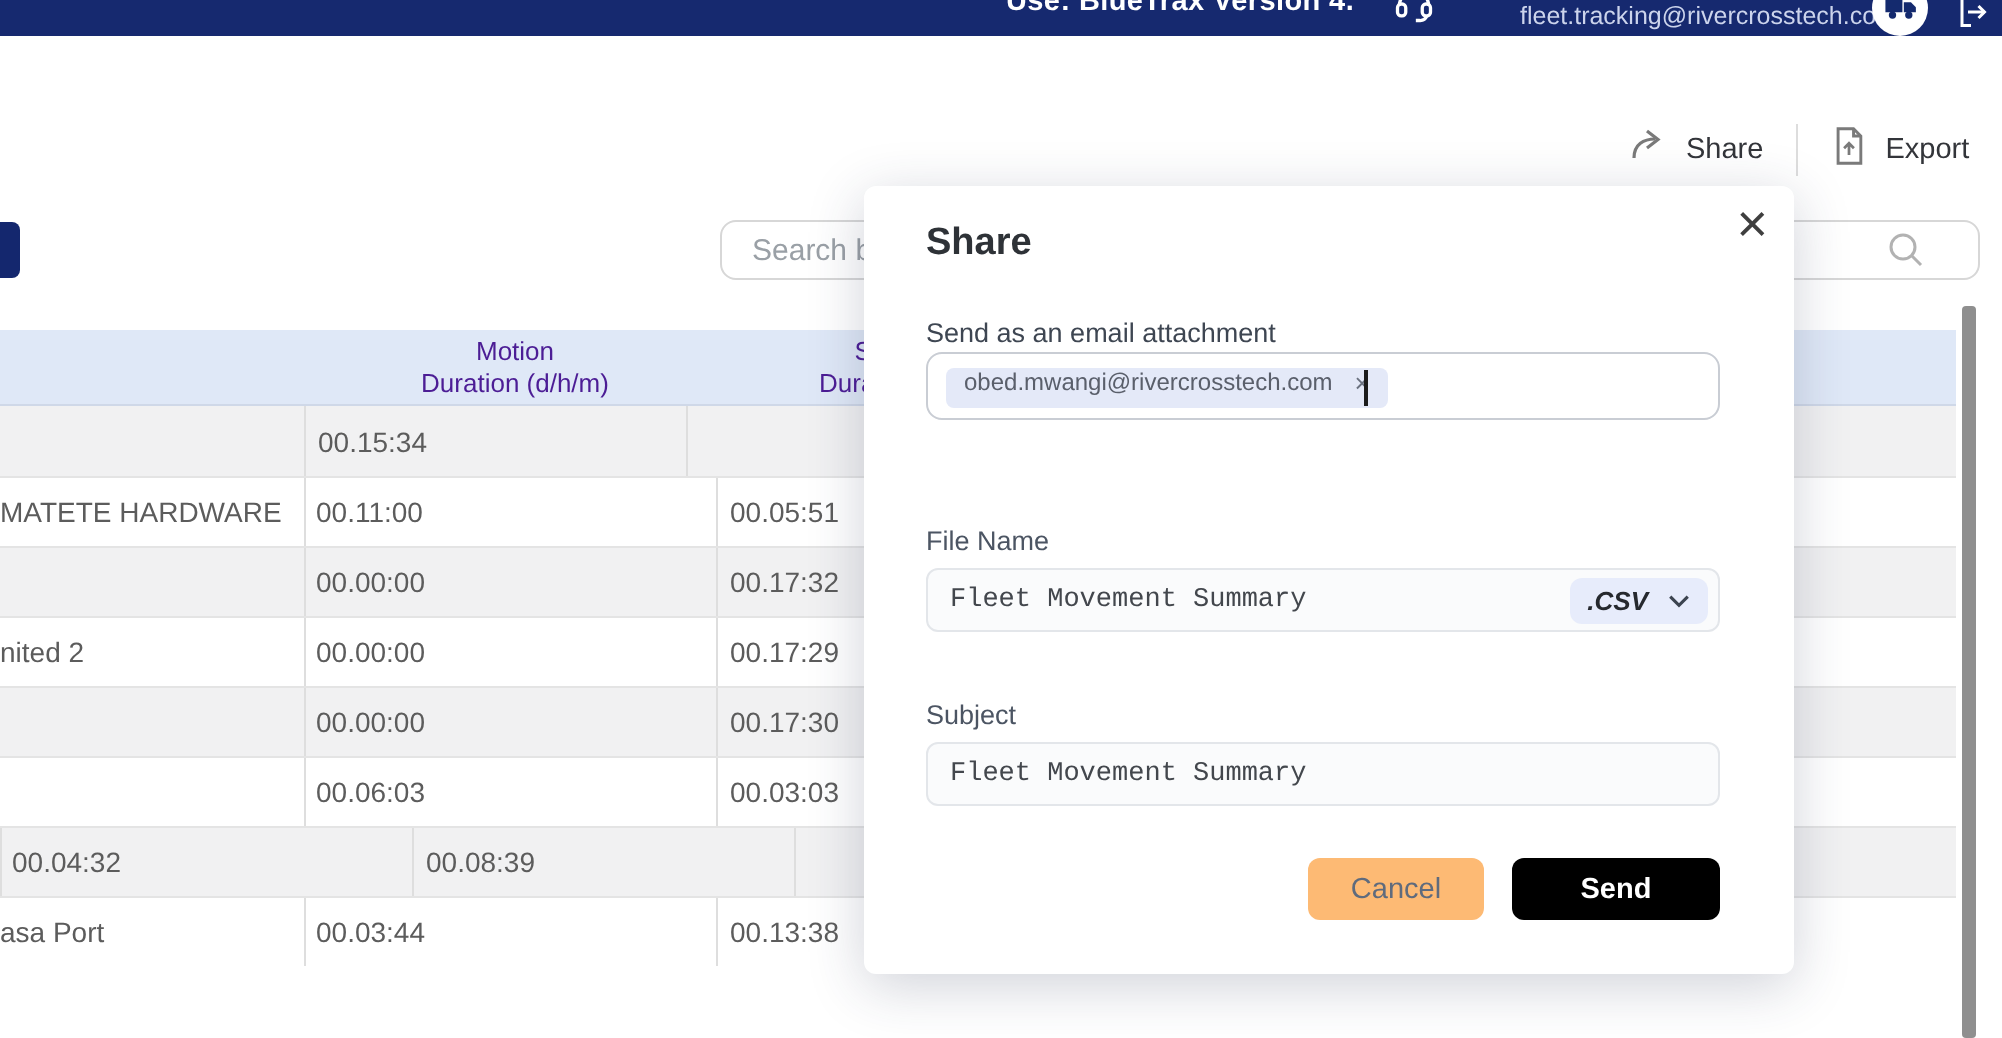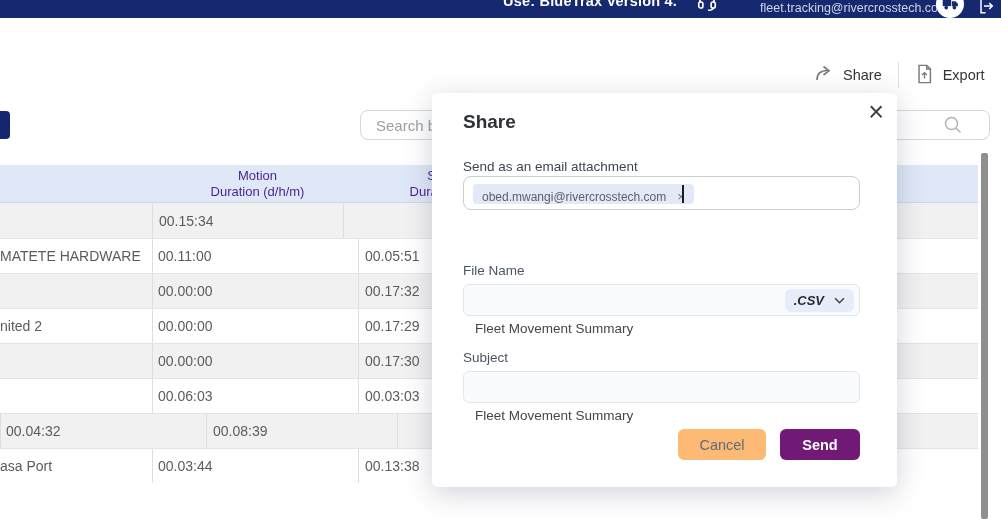--- a/index.html
+++ b/index.html
@@ -56,44 +56,44 @@
   
   .modal { position:absolute; left:432px; top:93px; width:465px; height:394px;
     background:#fff; border-radius:6px; box-shadow:0 6px 28px rgba(40,50,80,.22); z-index:30; }
   .modal .title { position:absolute; left:31px; top:18px; font-size:19px; font-weight:700; color:#2e3237; }
   .modal .close { position:absolute; top:2px; right:13px; font-size:27px; font-weight:300;
     color:#3f3f3f; cursor:pointer; line-height:34px; }
   .lbl { position:absolute; left:31px; font-size:13.5px; color:#4c5563; }
   .lbl-attach { top:66px; color:#3e4652; }
   .recipients { position:absolute; left:31px; top:83px; width:397px; height:34px;
     border:1px solid #c9cdd4; border-radius:8px; background:#fff; }
-  .chip { position:absolute; left:9px; top:7px; height:20px; display:inline-flex; align-items:flex-end;
+  .chip { position:absolute; left:9px; top:7px; height:20px; display:inline-flex; align-items:flex-start;
     background:#e4e9f8; border-radius:4px; padding:0 9px; font-size:12px; color:#5a5f6b; }
   .chip .chip-x { margin-left:11px; color:#6b7280; font-size:13px; cursor:pointer; }
   .caret { position:absolute; left:218px; top:8px; width:1.5px; height:18px; background:#1c1c1c;
     animation:blink 1.1s steps(1) infinite; }
   @keyframes blink { 50% { opacity:0; } }
   .lbl-filename { top:170px; }
   .fld { position:absolute; left:31px; width:397px; height:32px; background:#fafbfc;
     border:1px solid #e3e6ea; border-radius:6px; }
   .fld input { width:100%; height:100%; border:none; background:transparent; outline:none;
     padding:0 80px 0 11px; font-size:13.5px; color:#43474d;
-    font-family:Liberation Sans, sans-serif;margin-top:28px; }
+    font-family:Liberation Mono, monospace; }
   .fld-filename { top:191px; }
   .csv-pill { position:absolute; right:5px; top:4px; height:23px; display:inline-flex;
     align-items:center; gap:10px; background:#e7ecfb; border-radius:6px; padding:0 9px;
     font-size:13px; font-weight:600; color:#26292e; cursor:pointer;font-style:italic; }
   .lbl-subject { top:257px; }
   .fld-subject { top:278px; }
   .fld-subject input { padding-right:11px; }
   .modal-btns { position:absolute; right:37px; top:336px; display:flex; gap:14px; }
   .btn { height:31px; border:none; border-radius:6px; font-size:14.5px; cursor:pointer;
     font-family:"Liberation Sans","DejaVu Sans",sans-serif; }
   .btn-cancel { width:88px; background:#fdba74; color:#5f6b7d; }
-  .btn-send { width:80px; background:#701a75; color:#fff; font-weight:700; }
+  .btn-send { width:104px; background:#000000; color:#fff; font-weight:700; }
 </style>
 </head>
 <body>
 
 <div class="topbar">
   <span class="version">Use: BlueTrax Version 4.</span>
   <span class="headset">
     <svg width="22" height="22" viewBox="0 0 24 24" fill="none" stroke="#fff" stroke-width="1.8">
       <path d="M4 13a8 8 0 0 1 16 0"></path>
       <rect x="3" y="12" width="4.5" height="6.5" rx="2"></rect>

